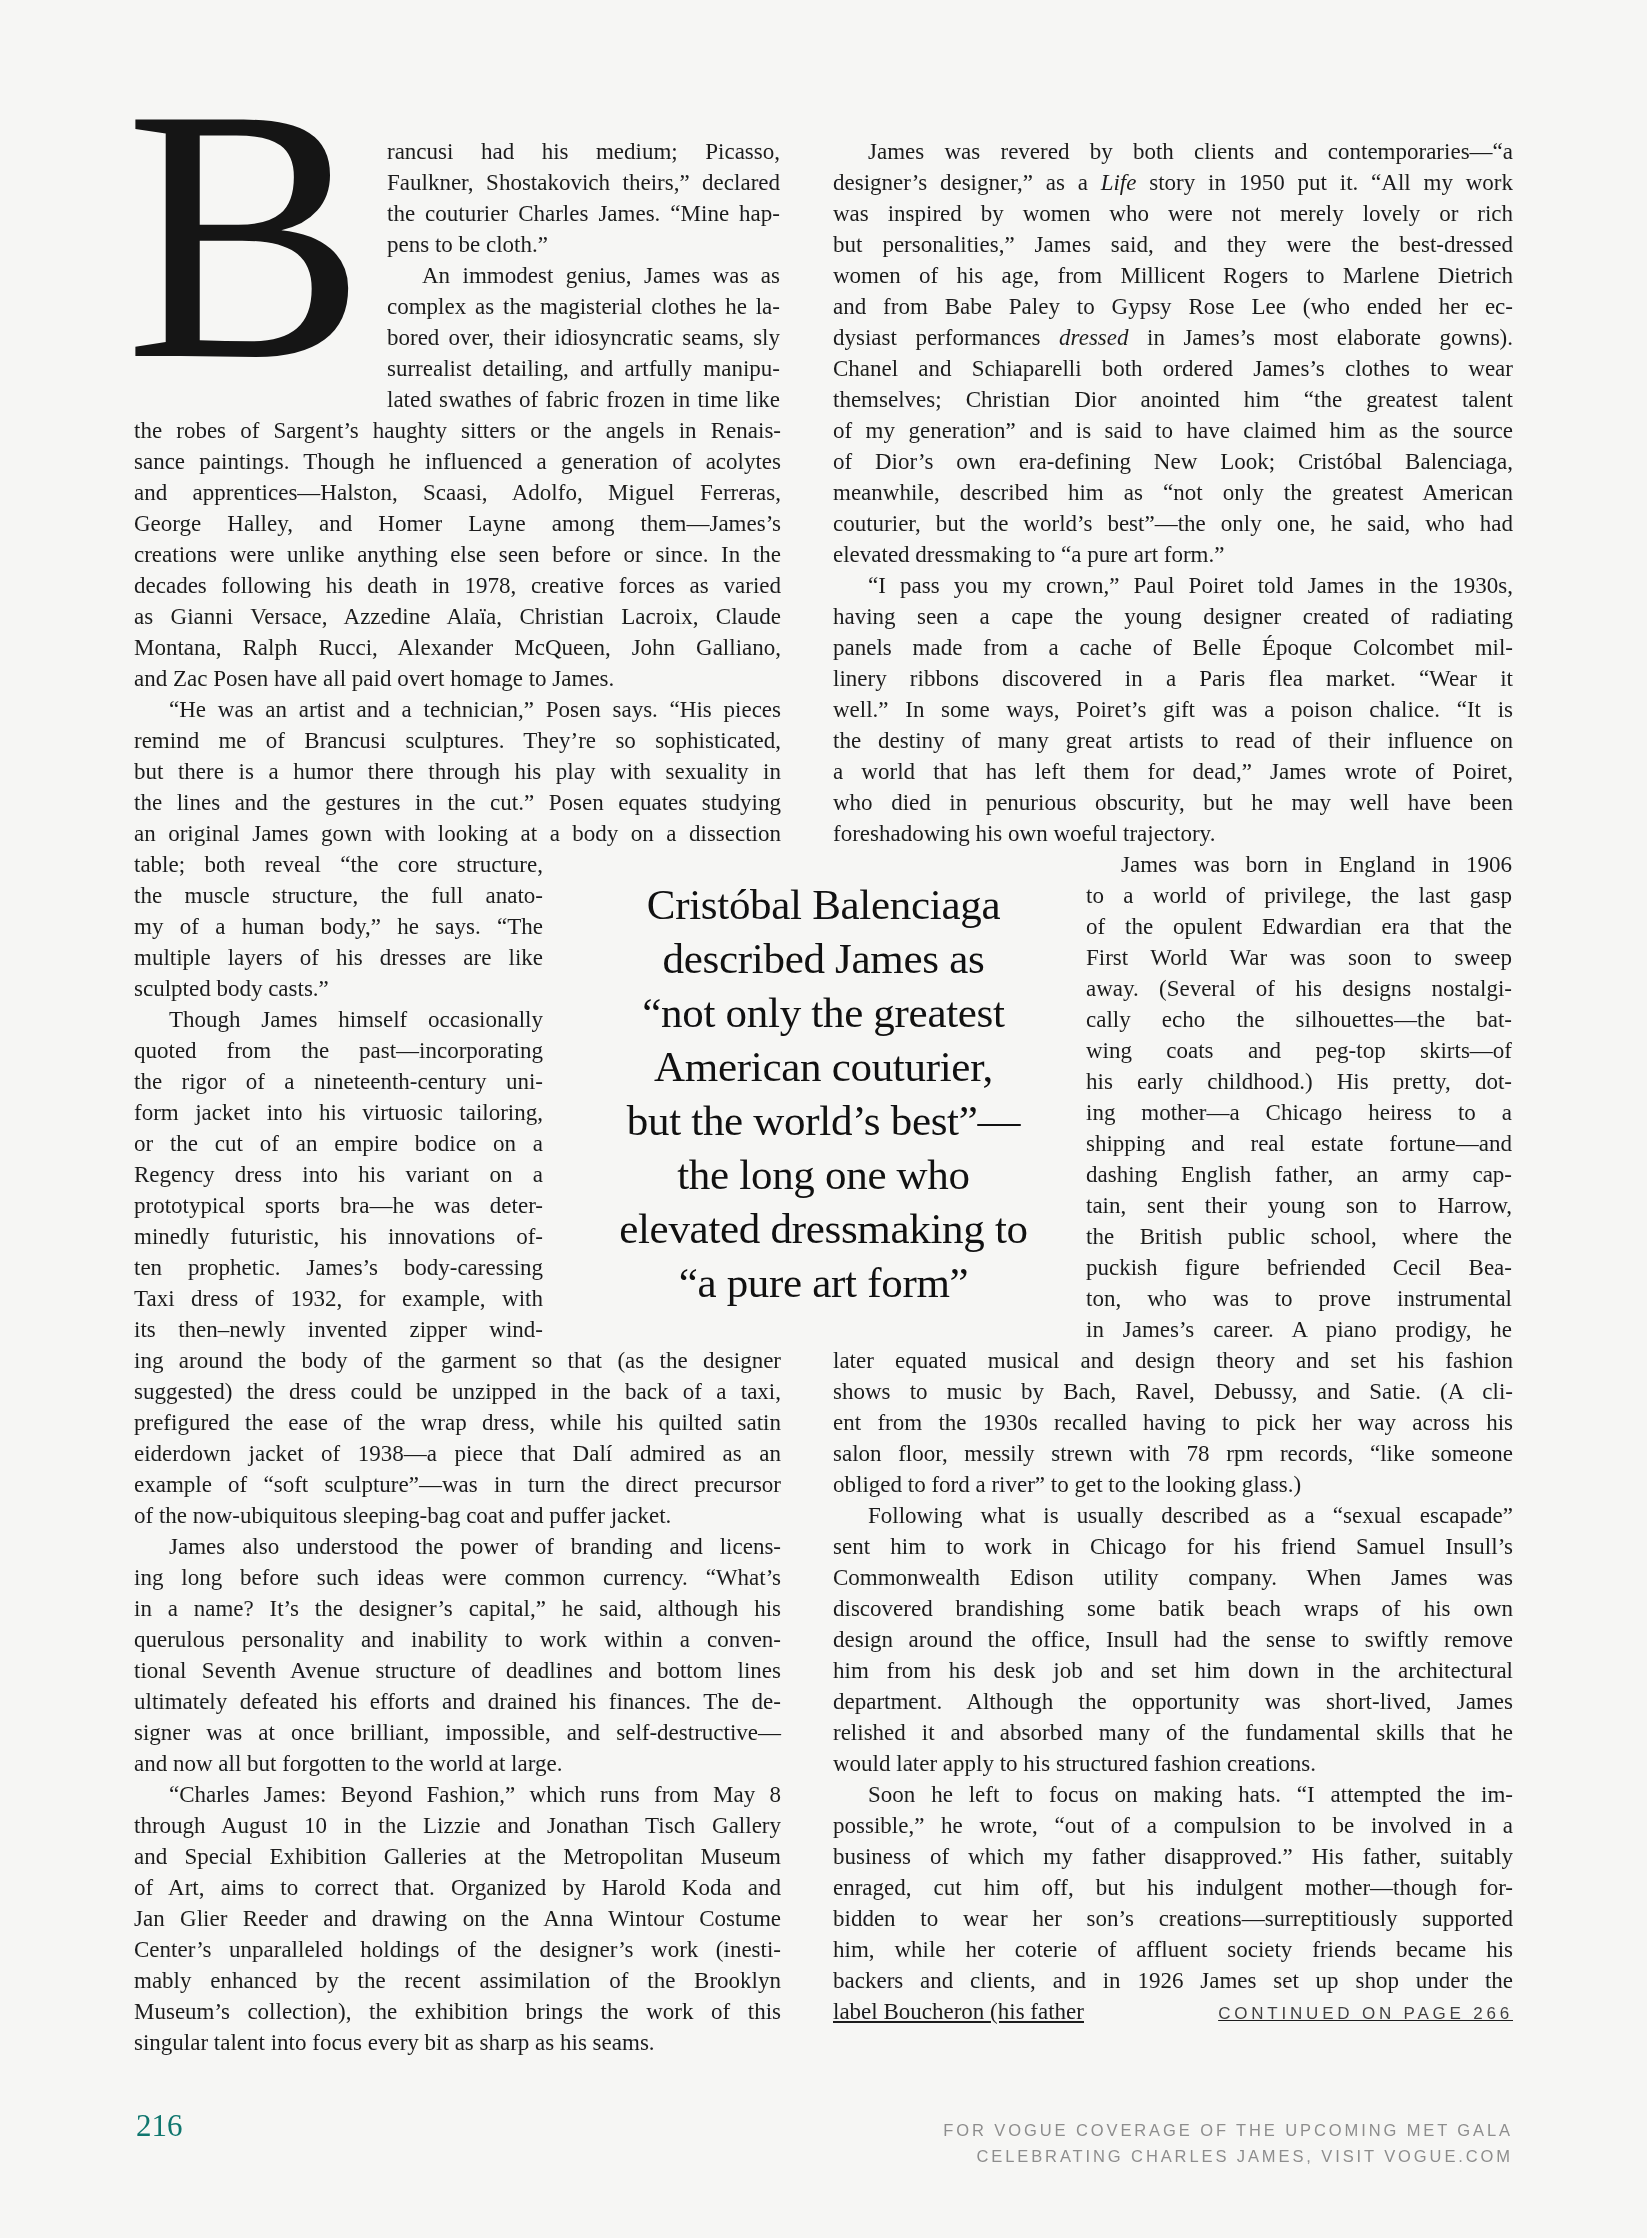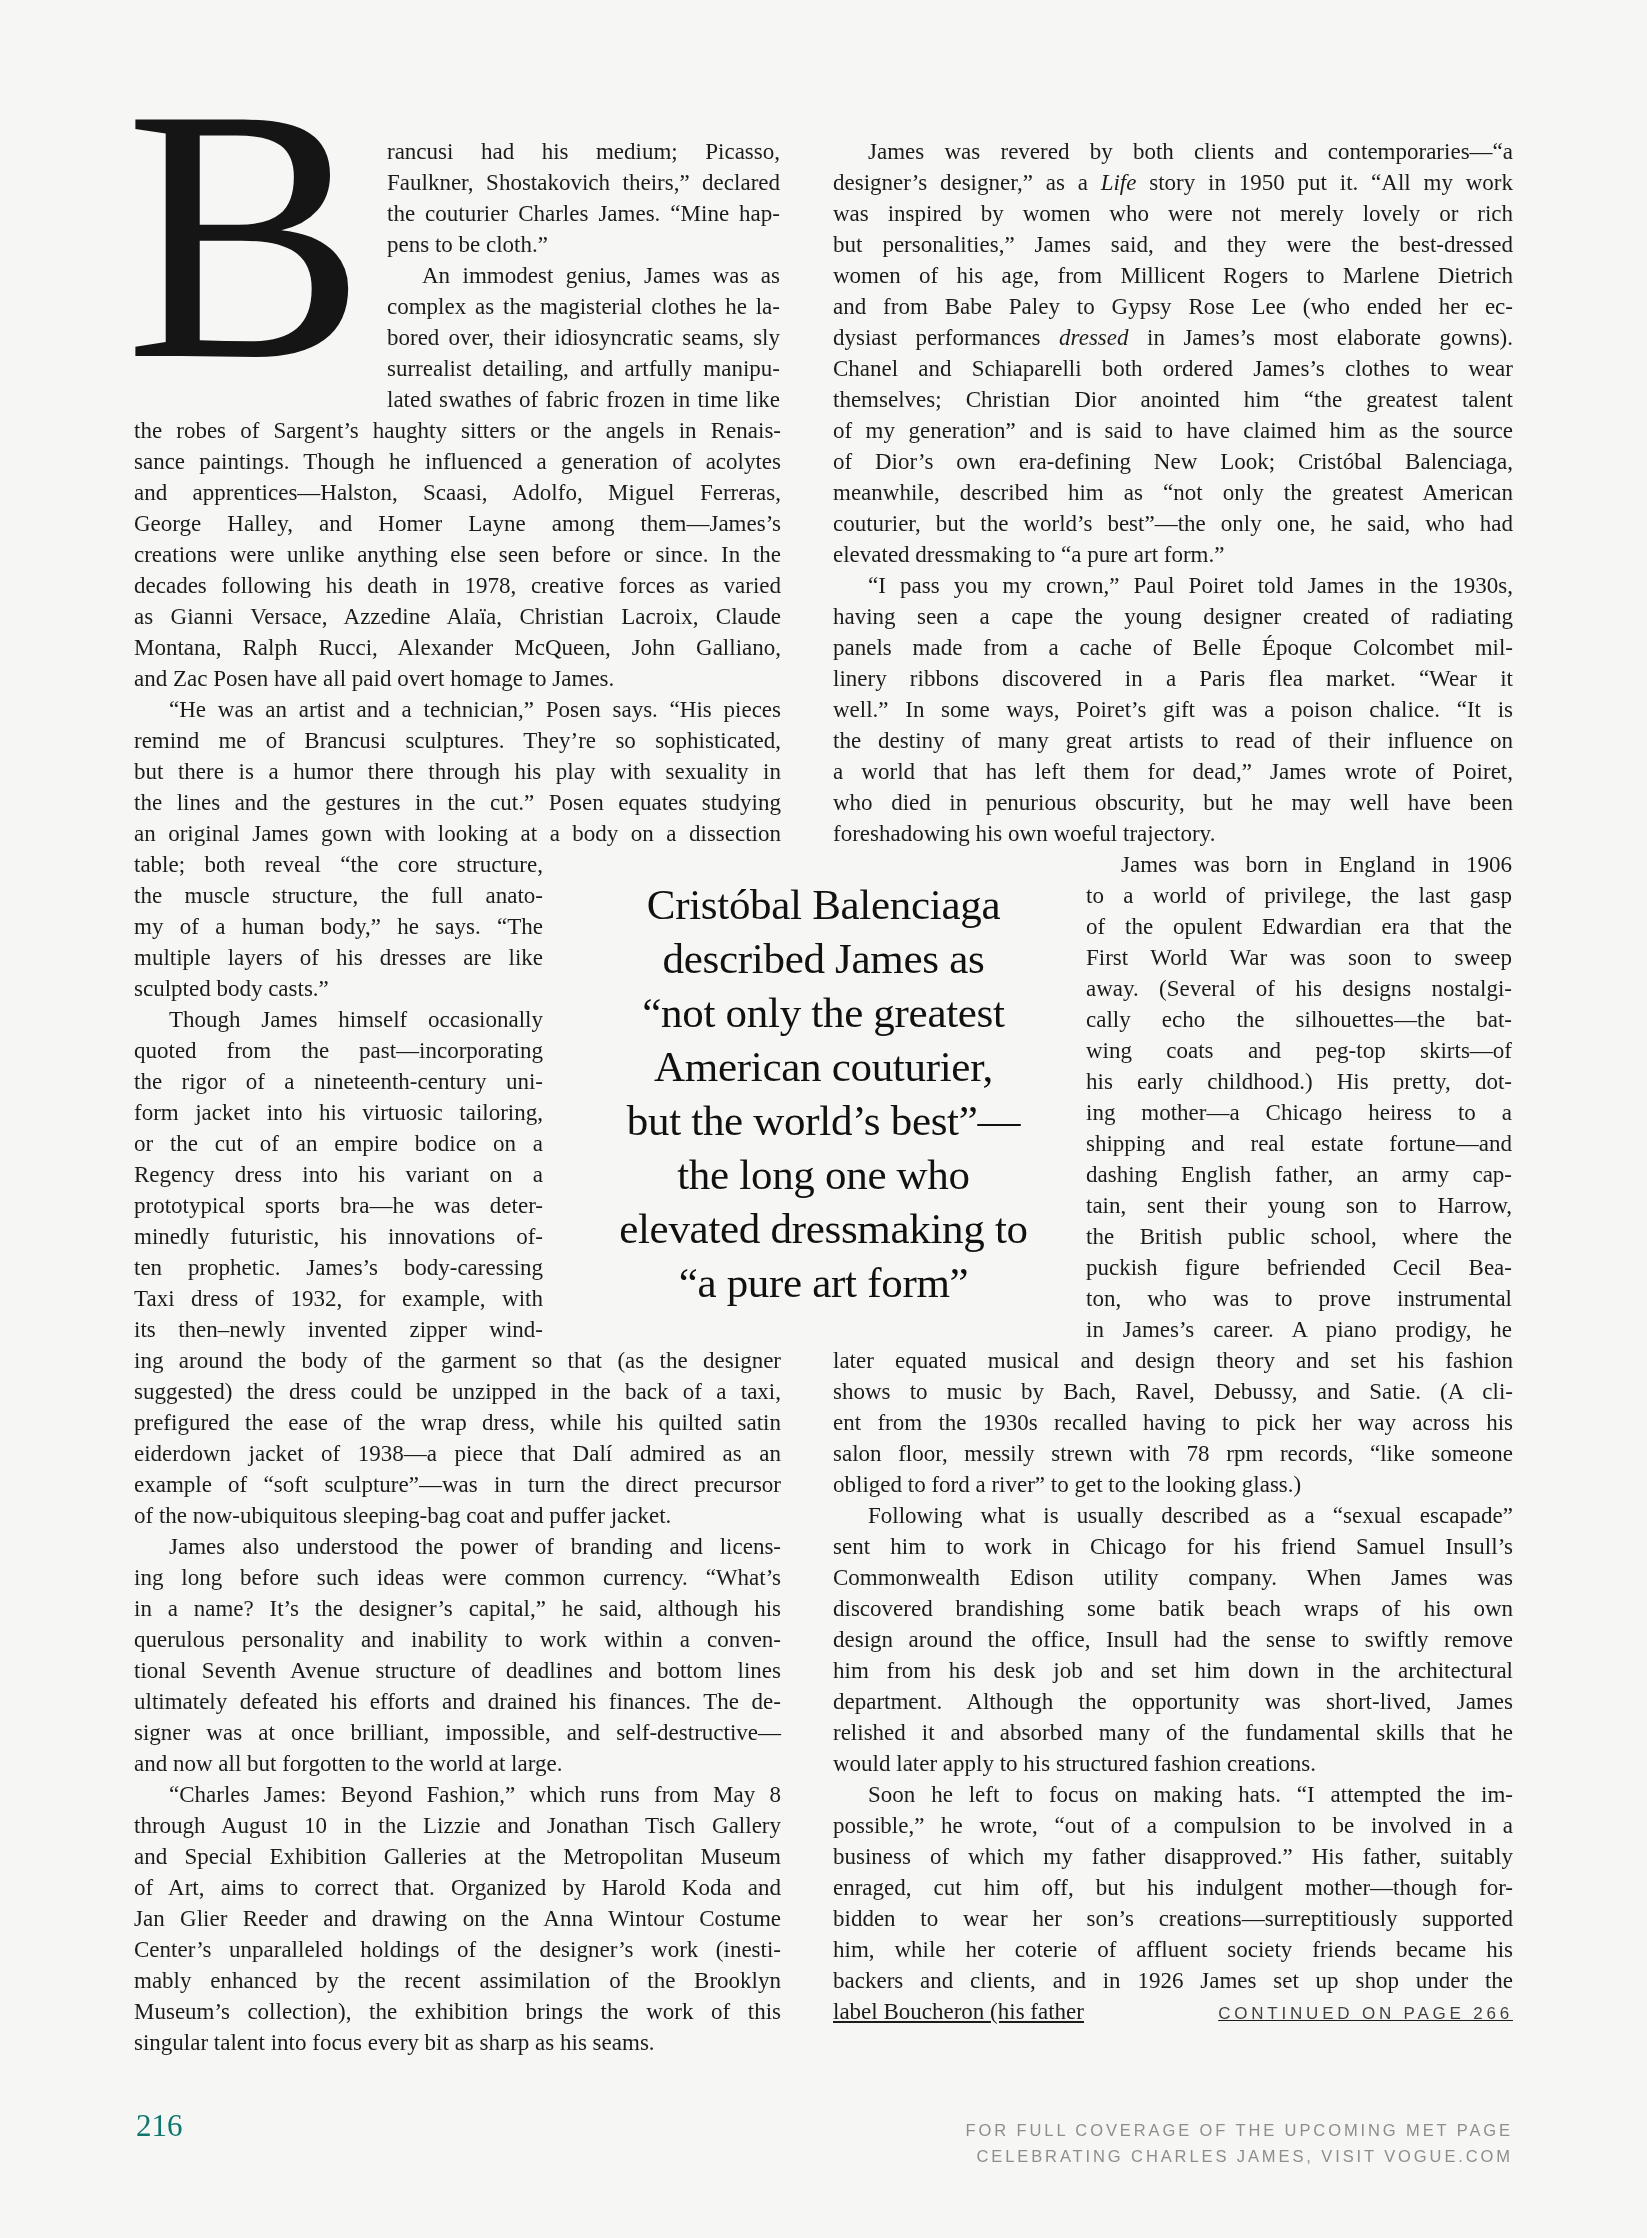--- a/index.html
+++ b/index.html
@@ -203,18 +203,18 @@
       <div class="line">American couturier,</div>
       <div class="line">but the world’s best”—</div>
       <div class="line">the long one who</div>
       <div class="line">elevated dressmaking to</div>
       <div class="line">“a pure art form”</div>
     </div>
 
   <div class="pagenum">216</div>
 
   <div class="footer">
-    <div>FOR FULL COVERAGE OF THE UPCOMING MET PAGE</div>
+    <div>FOR VOGUE COVERAGE OF THE UPCOMING MET GALA</div>
     <div>CELEBRATING CHARLES JAMES, VISIT VOGUE.COM</div>
   </div>
 
 </div>
 
 
 </body></html>

